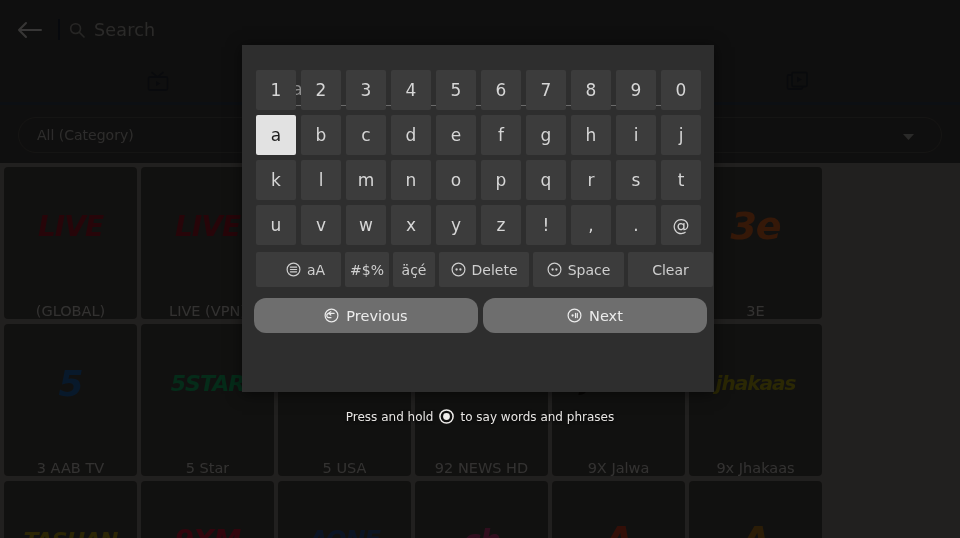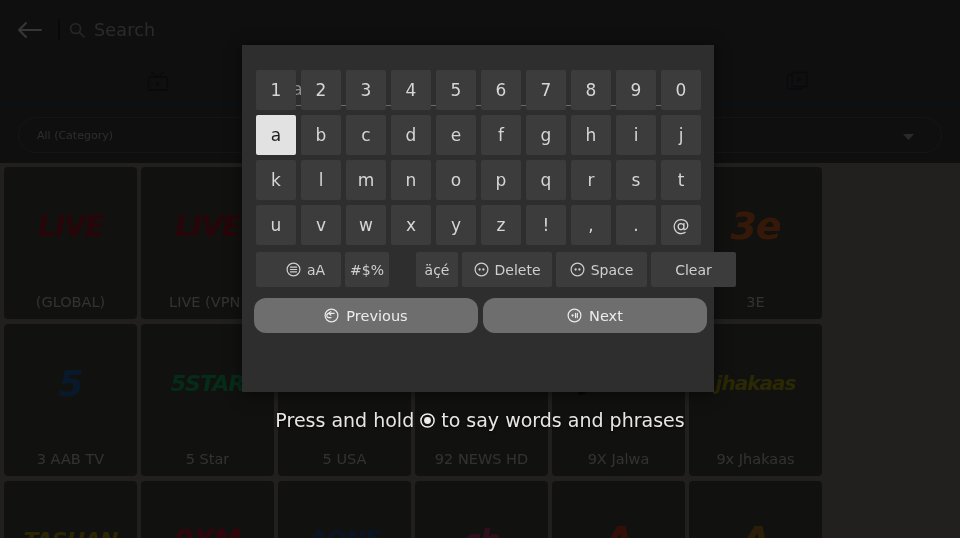--- a/index.html
+++ b/index.html
@@ -90,21 +90,21 @@
   .catselect {
     position: absolute;
     left: 18px; top: 12px;
     width: 924px; height: 36px;
     border: 1px solid #4e4c49;
     border-radius: 18px;
     display: flex;
     align-items: center;
     padding: 0 18px;
     color: #a5a29f;
-    font-size: 11px;
+    font-size: 14px;
   }
   .catselect .chev {
     position: absolute;
     right: 26px; top: 15px;
   }
 
   .grid {
     position: absolute;
     left: 0; top: 163px;
     width: 960px;
@@ -115,21 +115,20 @@
   }
   .tile {
     width: 133px;
     height: 152px;
     background: #413f3c;
     border-radius: 4px;
     display: flex;
     flex-direction: column;
     align-items: center;
     justify-content: flex-end;
-    padding-bottom: 9px;
     position: relative;
     overflow: hidden;
   }
   .tile-logo {
     position: absolute;
     left: 0; right: 0; top: 0;
     height: 118px;
     display: flex;
     align-items: center;
     justify-content: center;
@@ -219,21 +218,21 @@
     display: flex;
     align-items: center;
     justify-content: center;
     gap: 6px;
     color: #cfcfcf;
     font-size: 14px;
     padding: 0 10px;
   }
   .fkey-aA    { width: 85px; padding-left: 24px; }
   .fkey-sym   { width: 44px; }
-  .fkey-accent{ width: 42px; margin-left: 23px; }
+  .fkey-accent{ width: 42px; }
   .fkey-space { width: 91px; }
   .fkey-del   { width: 90px; }
   .fkey-clear { width: 85px; }
 
   .navrow {
     position: absolute;
     left: 254px; top: 298px;
     display: flex;
     gap: 5px;
   }
@@ -251,21 +250,21 @@
 
   .voice-hint {
     position: absolute;
     left: 0; top: 409px;
     width: 960px;
     display: flex;
     align-items: center;
     justify-content: center;
     gap: 6px;
     color: #e8e6e4;
-    font-size: 19px;
+    font-size: 12px;
     text-shadow: 0 1px 3px rgba(0,0,0,.85);
   }
 
   .ico { display: block; flex: none; }
 </style>
 </head>
 <body>
 
 <div id="app">
 

